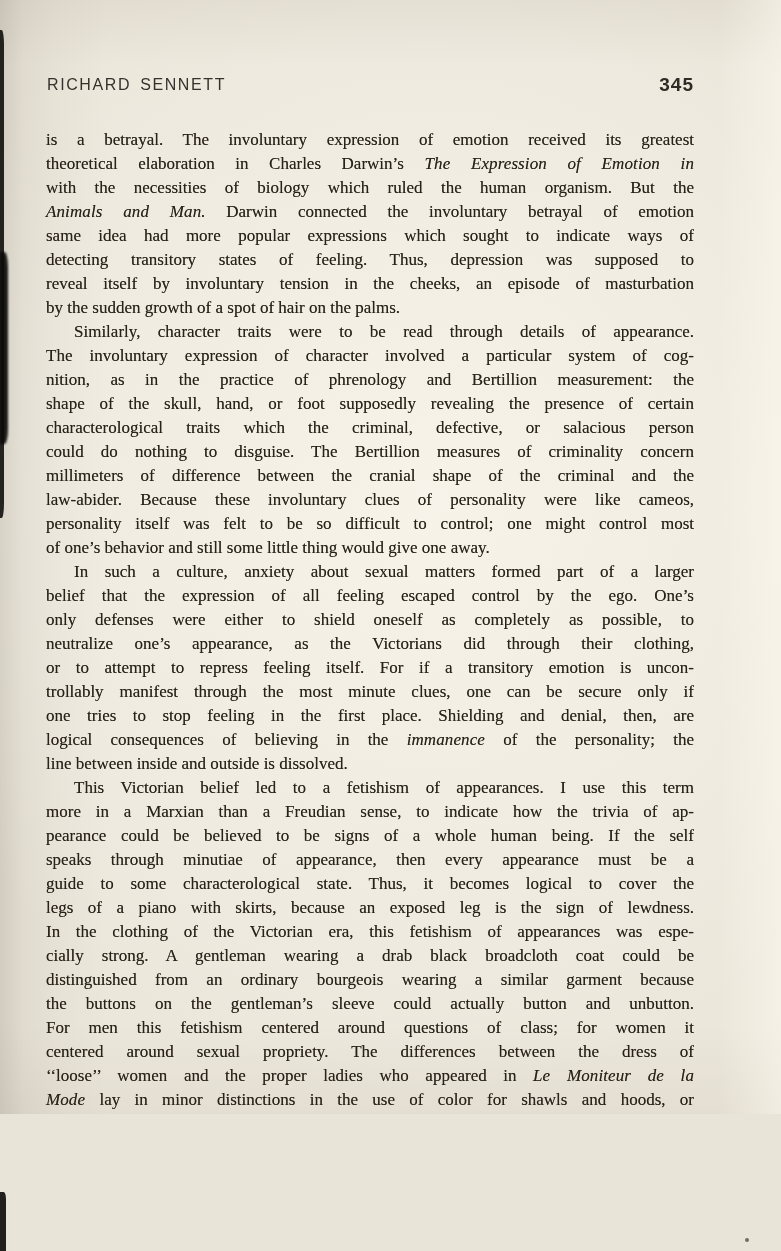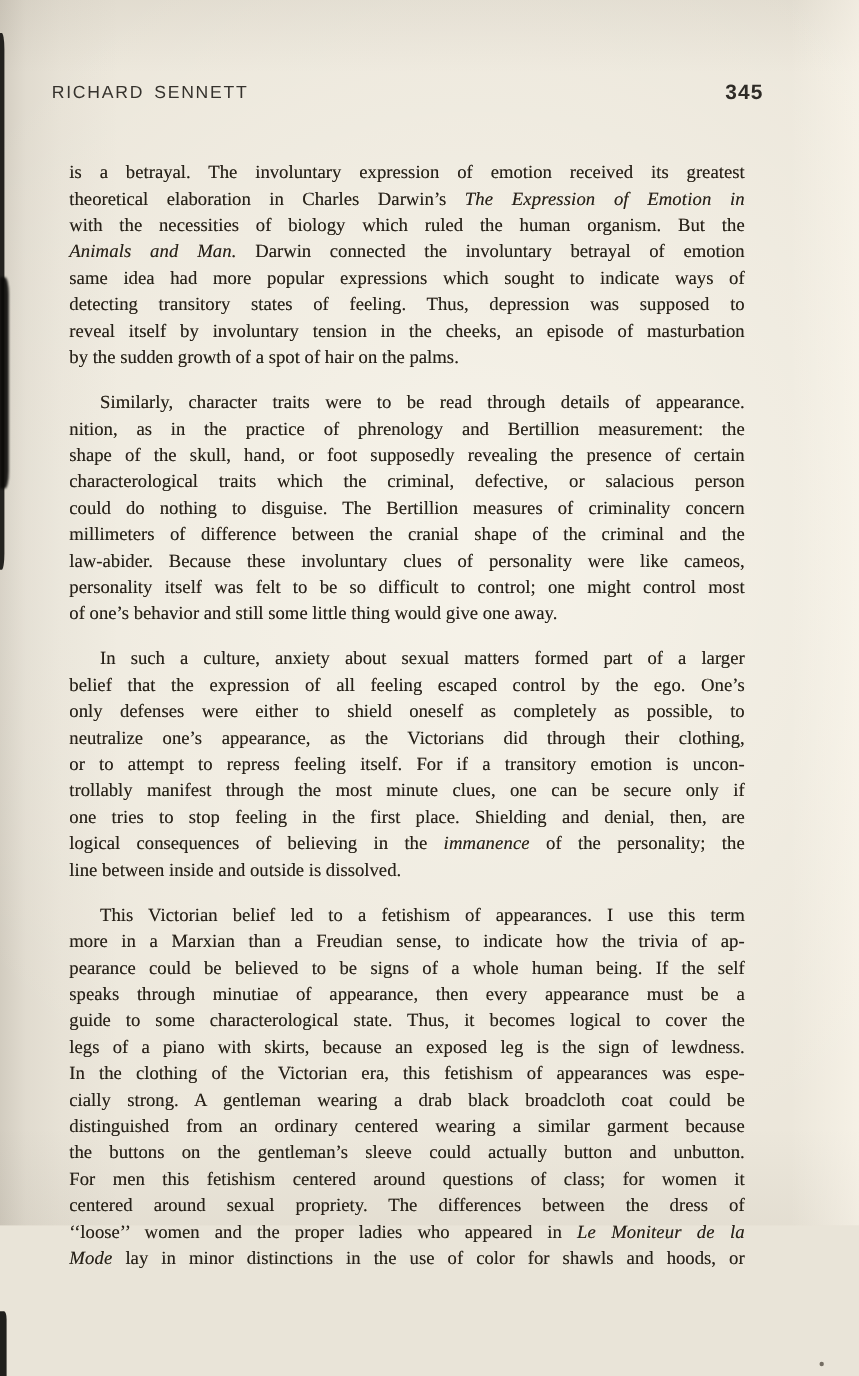--- a/index.html
+++ b/index.html
@@ -50,21 +50,21 @@
   }
   .running-head .pagenum{
     position:absolute;right:0;top:0;
     font-size:19px;letter-spacing:1px;color:#2f2c27;font-weight:bold;
   }
   .body-text{
     position:absolute;left:46px;top:128px;width:648px;
     font-size:17px;line-height:24px;color:#282219;
     text-shadow:0 0 .45px rgba(40,34,25,.55);
   }
-  .paragraph{margin:17px;padding:0;}
+  .paragraph{margin:0;padding:0;}
   .line{
     text-align:justify;
     text-align-last:justify;
     height:24px;white-space:normal;
   }
   .line.no-just{text-align-last:left;}
   .paragraph.indent .line.first{text-indent:28px;}
   .line i{letter-spacing:.1px;}
 </style>
 </head>
@@ -88,20 +88,21 @@
         <div class="line">theoretical elaboration in Charles Darwin’s <i>The Expression of Emotion in</i></div>
         <div class="line">with the necessities of biology which ruled the human organism. But the</div>
         <div class="line"><i>Animals and Man.</i> Darwin connected the involuntary betrayal of emotion</div>
         <div class="line">same idea had more popular expressions which sought to indicate ways of</div>
         <div class="line">detecting transitory states of feeling. Thus, depression was supposed to</div>
         <div class="line">reveal itself by involuntary tension in the cheeks, an episode of masturbation</div>
         <div class="line no-just">by the sudden growth of a spot of hair on the palms.</div>
       </div>
       <div class="paragraph indent">
         <div class="line first">Similarly, character traits were to be read through details of appearance.</div>
+        <div class="line">The involuntary expression of character involved a particular system of cog-</div>
         <div class="line">nition, as in the practice of phrenology and Bertillion measurement: the</div>
         <div class="line">shape of the skull, hand, or foot supposedly revealing the presence of certain</div>
         <div class="line">characterological traits which the criminal, defective, or salacious person</div>
         <div class="line">could do nothing to disguise. The Bertillion measures of criminality concern</div>
         <div class="line">millimeters of difference between the cranial shape of the criminal and the</div>
         <div class="line">law-abider. Because these involuntary clues of personality were like cameos,</div>
         <div class="line">personality itself was felt to be so difficult to control; one might control most</div>
         <div class="line no-just">of one’s behavior and still some little thing would give one away.</div>
       </div>
       <div class="paragraph indent">
@@ -117,21 +118,21 @@
       </div>
       <div class="paragraph indent">
         <div class="line first">This Victorian belief led to a fetishism of appearances. I use this term</div>
         <div class="line">more in a Marxian than a Freudian sense, to indicate how the trivia of ap-</div>
         <div class="line">pearance could be believed to be signs of a whole human being. If the self</div>
         <div class="line">speaks through minutiae of appearance, then every appearance must be a</div>
         <div class="line">guide to some characterological state. Thus, it becomes logical to cover the</div>
         <div class="line">legs of a piano with skirts, because an exposed leg is the sign of lewdness.</div>
         <div class="line">In the clothing of the Victorian era, this fetishism of appearances was espe-</div>
         <div class="line">cially strong. A gentleman wearing a drab black broadcloth coat could be</div>
-        <div class="line">distinguished from an ordinary centered wearing a similar garment because</div>
+        <div class="line">distinguished from an ordinary bourgeois wearing a similar garment because</div>
         <div class="line">the buttons on the gentleman’s sleeve could actually button and unbutton.</div>
         <div class="line">For men this fetishism centered around questions of class; for women it</div>
         <div class="line">centered around sexual propriety. The differences between the dress of</div>
         <div class="line">‘‘loose’’ women and the proper ladies who appeared in <i>Le Moniteur de la</i></div>
         <div class="line"><i>Mode</i> lay in minor distinctions in the use of color for shawls and hoods, or</div>
       </div>
     </main>
 
 </div>
 

